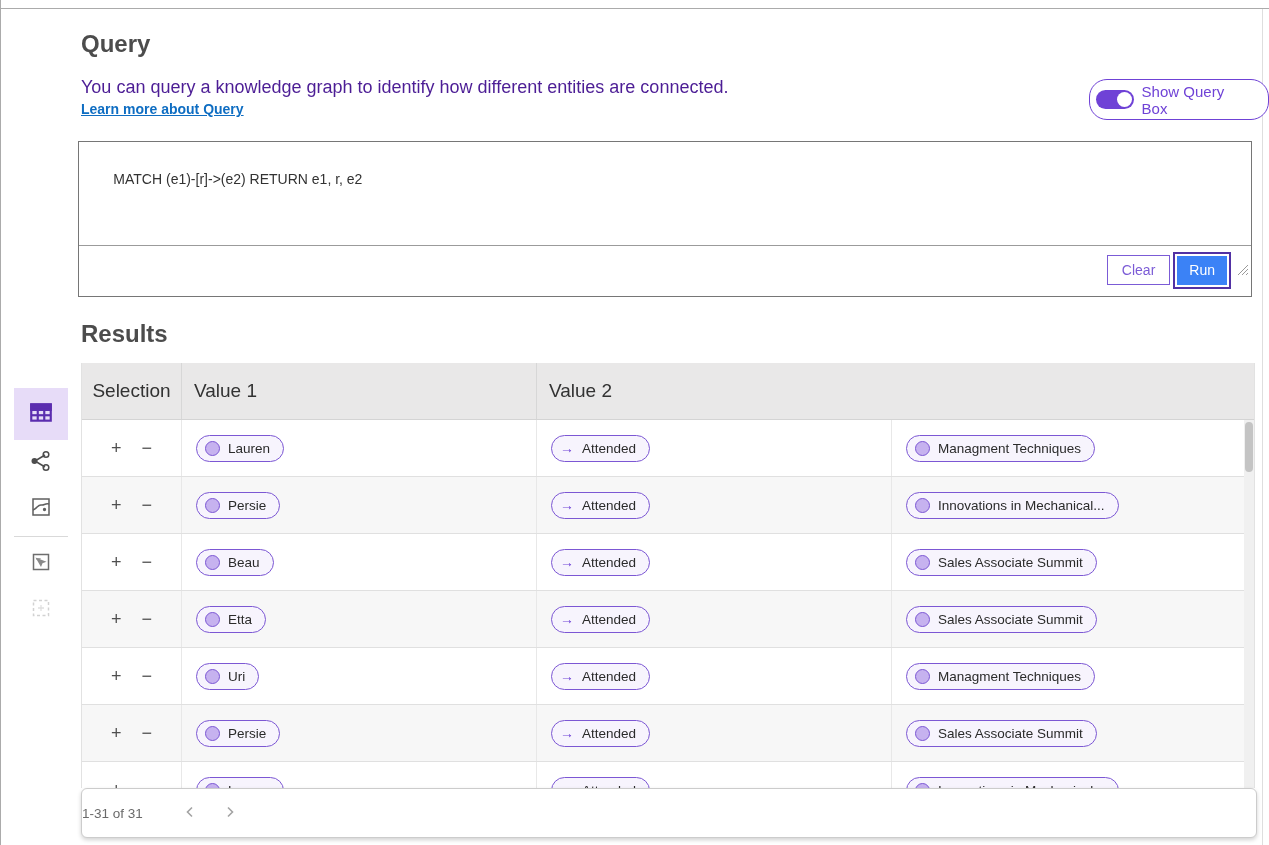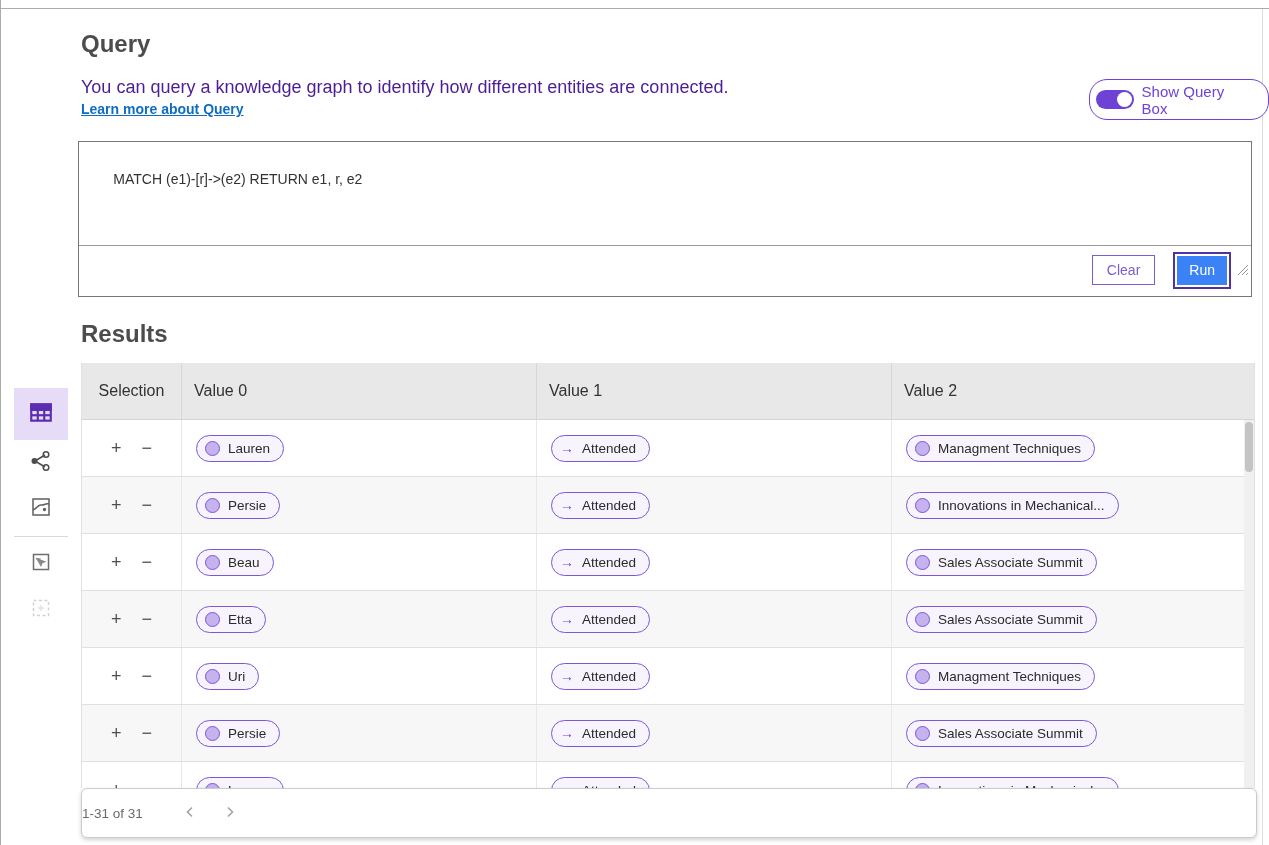--- a/index.html
+++ b/index.html
@@ -27,33 +27,33 @@
                  color:#6f42d6; font-size:15px; background:#fff; cursor:pointer; }
   .toggle-track { position:relative; width:38px; height:19px; border-radius:10px; background:#6f42d6; }
   .toggle-knob  { position:absolute; right:2px; top:2px; width:15px; height:15px; border-radius:50%; background:#fff; }
 
   
   .query-box { position:absolute; left:78px; top:141px; width:1174px; height:156px; border:1px solid #767676; background:#fff; }
   .query-input { position:absolute; left:0; right:0; top:0; height:104px; border-bottom:1px solid #9b9b9b;
                  padding:13px 11px; font-size:14px; color:#323232; white-space:pre-wrap; cursor:text; }
   .resize-handle { position:absolute; right:2px; bottom:2px; width:12px; height:12px; }
   .query-actions { position:absolute; left:0; right:0; bottom:0; height:52px; display:flex; align-items:center;
-                   justify-content:flex-end; gap:20px; padding-right:22px; }
+                   justify-content:flex-end; gap:5px; padding-right:22px; }
   .btn-clear { height:30px; padding:0 14px; font-size:14px; font-family:inherit; border:1px solid #7b5bd6;
                background:#fff; color:#7b5bd6; cursor:pointer; }
   .btn-run   { height:33px; padding:0 12px; font-size:14px; font-family:inherit; background:#3b82f6; color:#fff;
                border:2px solid #fff; outline:2px solid #5231a4; cursor:pointer; }
 
   
   .results-title { position:absolute; left:81px; top:320px; font-size:24px; font-weight:700; color:#4c4c4c; }
 
   .table { position:absolute; left:81px; top:363px; width:1174px; height:425px; overflow:hidden;
            border-left:1px solid #e2e2e2; border-right:1px solid #e2e2e2; }
   .thead { display:flex; height:57px; background:#e9e8e8; border-bottom:1px solid #d4d4d4; }
-  .th { display:flex; align-items:center; font-size:16px; color:#323232; padding-left:12px;
+  .th { display:flex; align-items:center; font-size:19px; color:#323232; padding-left:12px;
         border-right:1px solid #d7d7d7; }
   .th.sel { width:100px; justify-content:center; padding:0; }
   .th.v0, .th.v1 { width:355px; }
   .th.v2 { flex:1; border-right:none; }
 
   .tbody { position:absolute; top:57px; left:0; right:10px; bottom:0; }
   .trow { display:flex; height:57px; background:#fff; border-bottom:1px solid #e0e0e0; }
   .trow:nth-child(even) { background:#f7f7f7; }
   .cell { display:flex; align-items:center; padding-left:14px; border-right:1px solid #e8e8e8; }
   .cell.sel { width:100px; justify-content:center; padding:0; gap:14px; }
@@ -167,21 +167,20 @@
       <button class="btn-clear">Clear</button>
       <button class="btn-run">Run</button>
     </div>
   </div>
 
   <h2 class="results-title">Results</h2>
 
   <div class="table">
     <div class="thead">
       <div class="th sel">Selection</div>
-      <div class="th v0">Value 0</div>
       <div class="th v1">Value 1</div>
       <div class="th v2">Value 2</div>
     </div>
     <div class="tbody" id="tbody">
   <div class="trow">
     <div class="cell sel">
       <button class="pm">+</button>
       <button class="pm">−</button>
     </div>
     <div class="cell v0">

